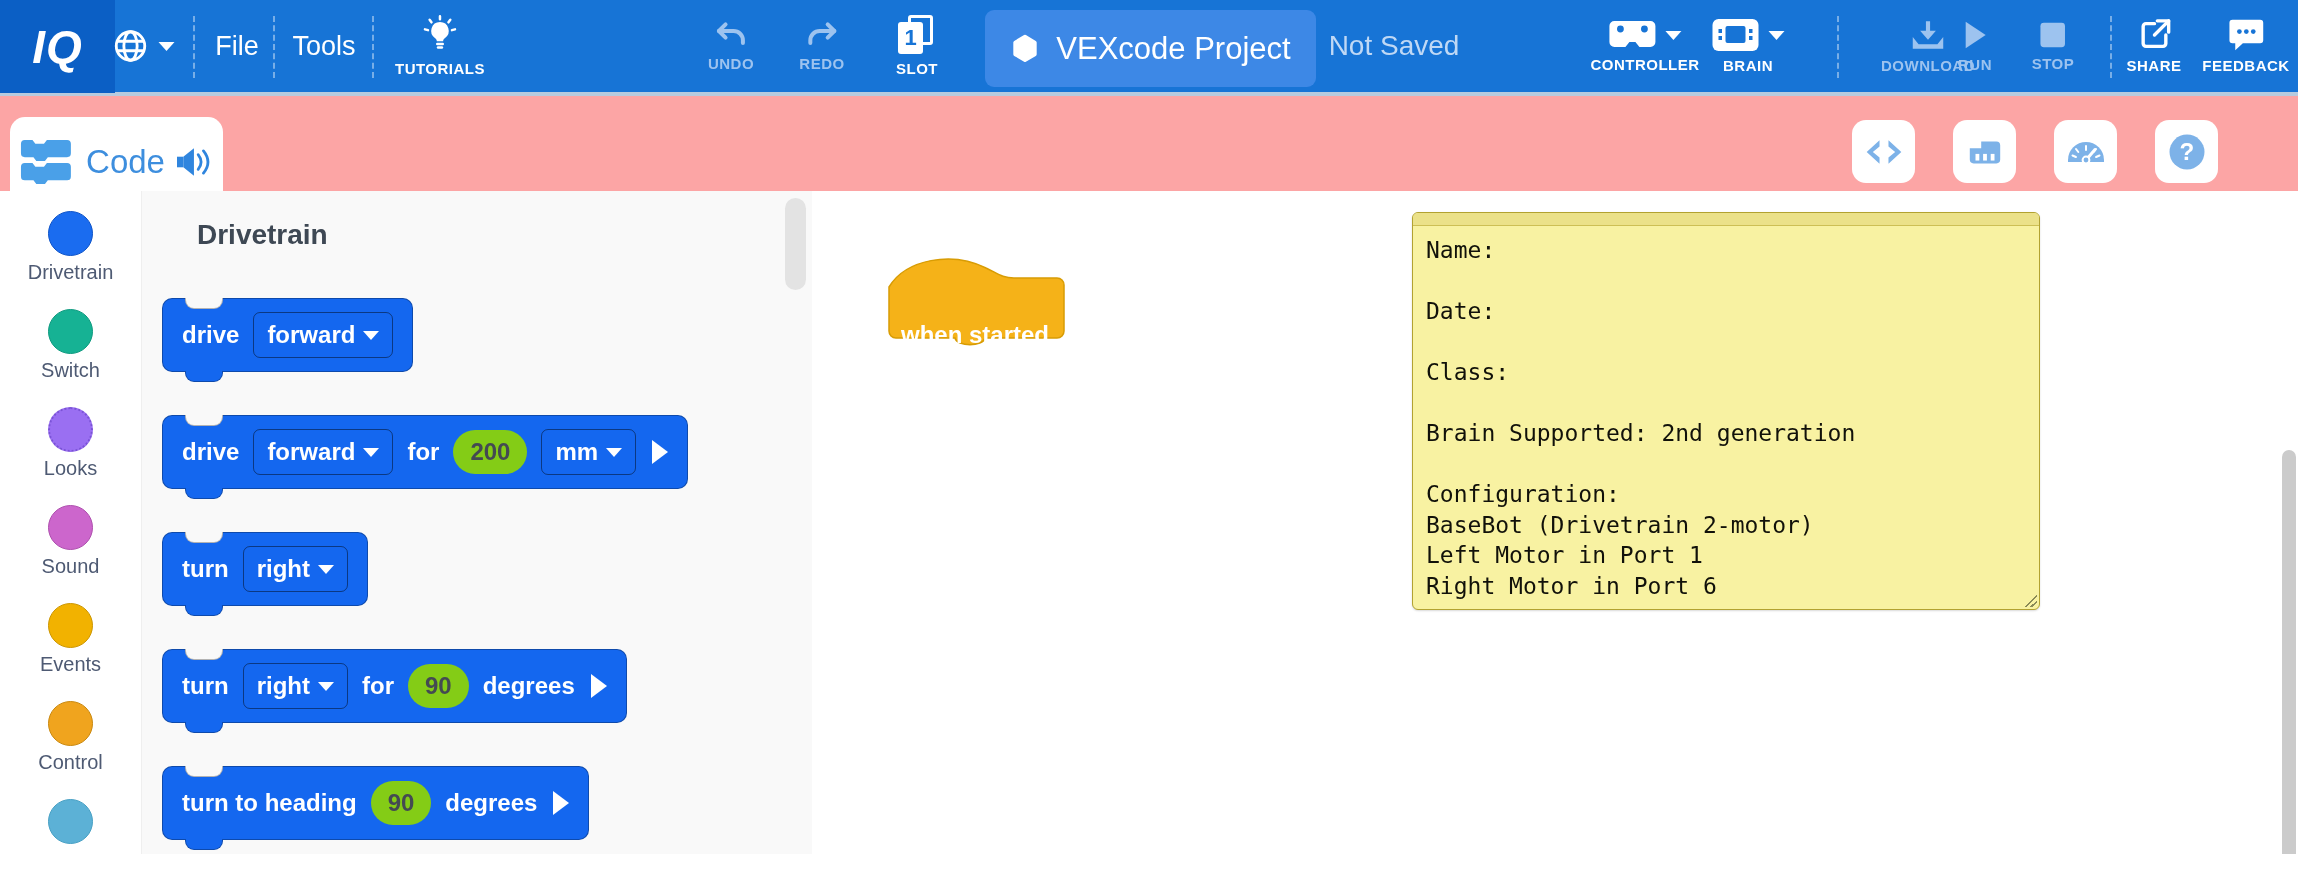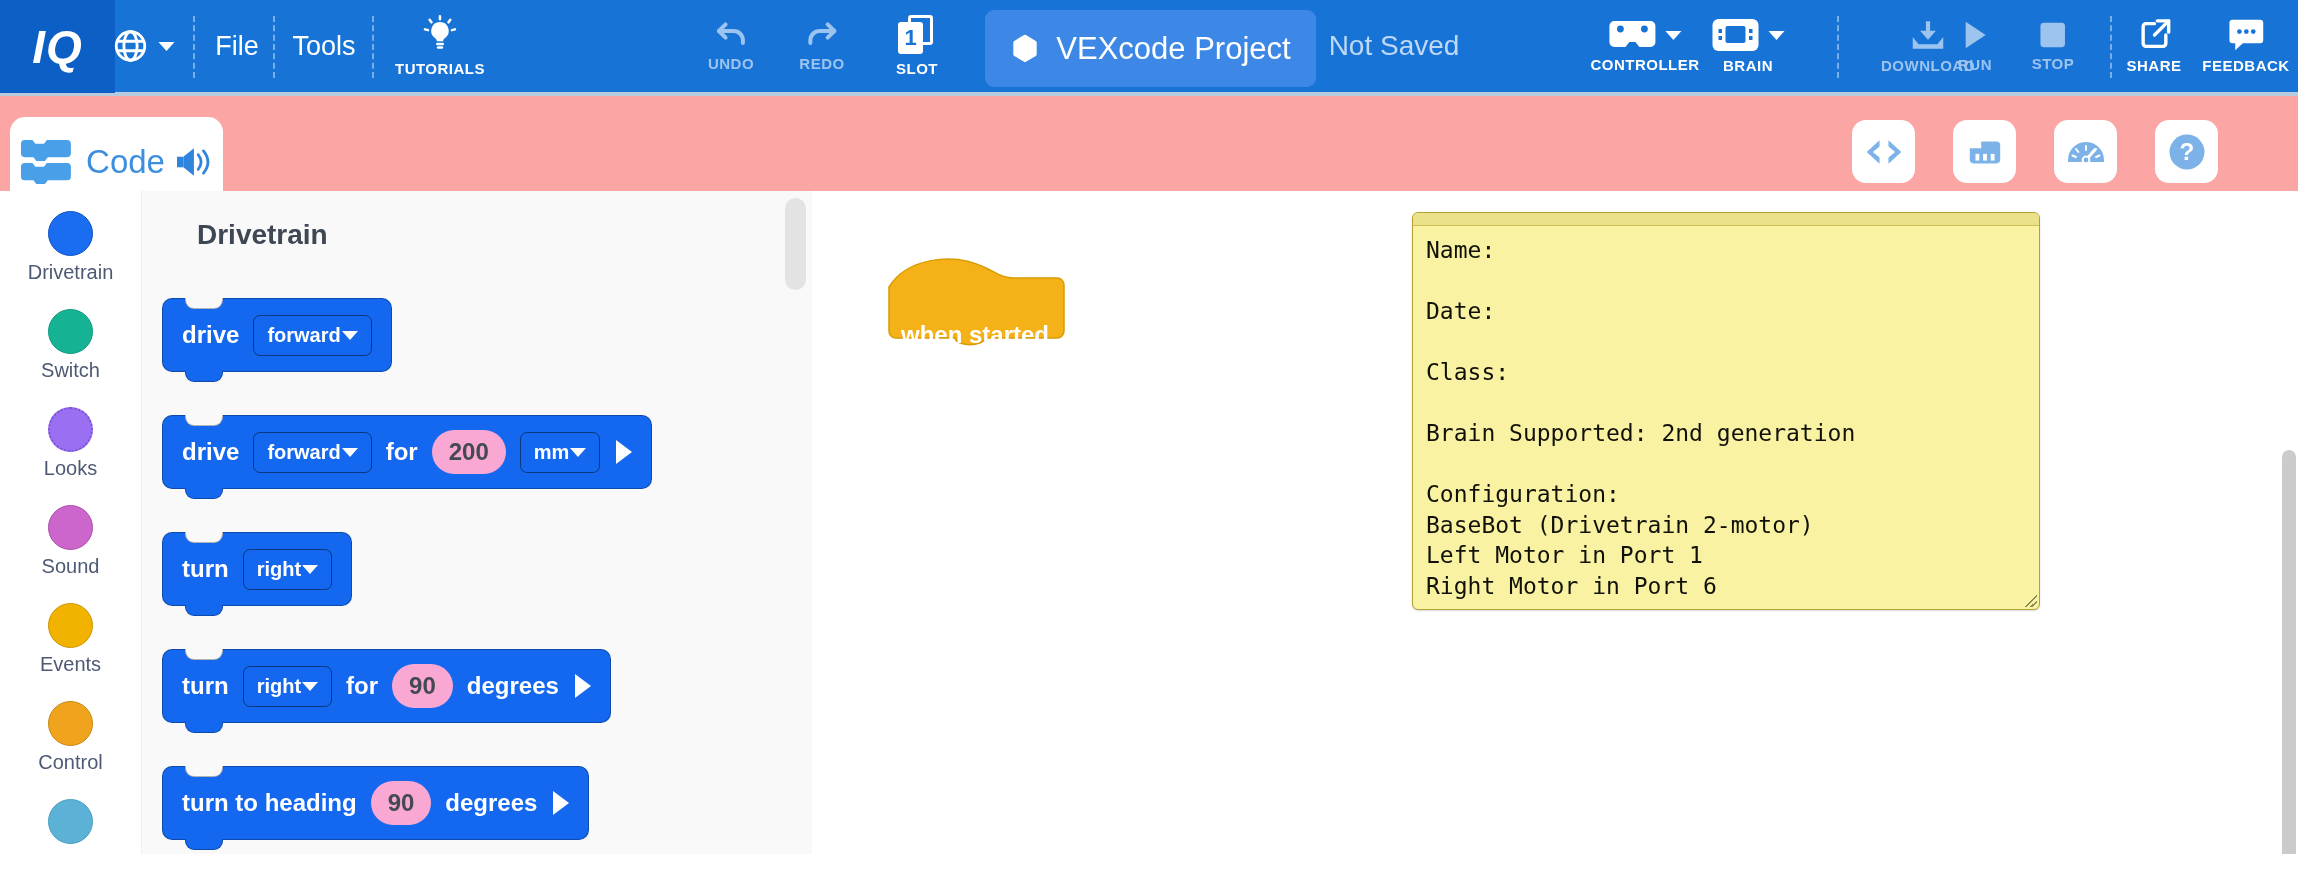--- a/index.html
+++ b/index.html
@@ -106,30 +106,30 @@
     background:#F9F9F9; border:1px solid rgba(0,0,0,.28); border-top:none;
     border-radius:0 0 9px 9px;
   }
   .notch-bot {
     position:absolute; bottom:-11px; left:22px; width:38px; height:11px;
     background:#1467EF; border:1px solid rgba(0,0,0,.28); border-top:none;
     border-radius:0 0 9px 9px;
   }
   .seg-label { font-size:24px; font-weight:700; }
   .seg-drop {
-    display:inline-flex; align-items:center; gap:1px;
+    display:inline-flex; align-items:center; gap:8px;
     border:1px solid rgba(0,0,0,.45); border-radius:7px;
-    padding:8px 13px; font-size:20px; font-weight:700; cursor:pointer;
+    padding:8px 13px; font-size:24px; font-weight:700; cursor:pointer;
   }
   .dcaret {
     width:0; height:0; border-left:8px solid transparent; border-right:8px solid transparent;
     border-top:9px solid #fff;
   }
   .seg-input {
-    background:#f9a8d4; border-radius:99px; padding:8px 17px; min-width:48px;
+    background:#84cc16; border-radius:99px; padding:8px 17px; min-width:48px;
     color:#444A52; font-size:24px; font-weight:700; text-align:center; cursor:text;
   }
   .seg-arrow {
     width:0; height:0; border-top:12px solid transparent; border-bottom:12px solid transparent;
     border-left:16px solid #fff; margin-left:2px; cursor:pointer;
   }
   .pal-scroll {
     position:absolute; right:6px; top:7px; width:21px; height:92px;
     background:#E3E3E3; border-radius:11px; cursor:pointer;
   }

